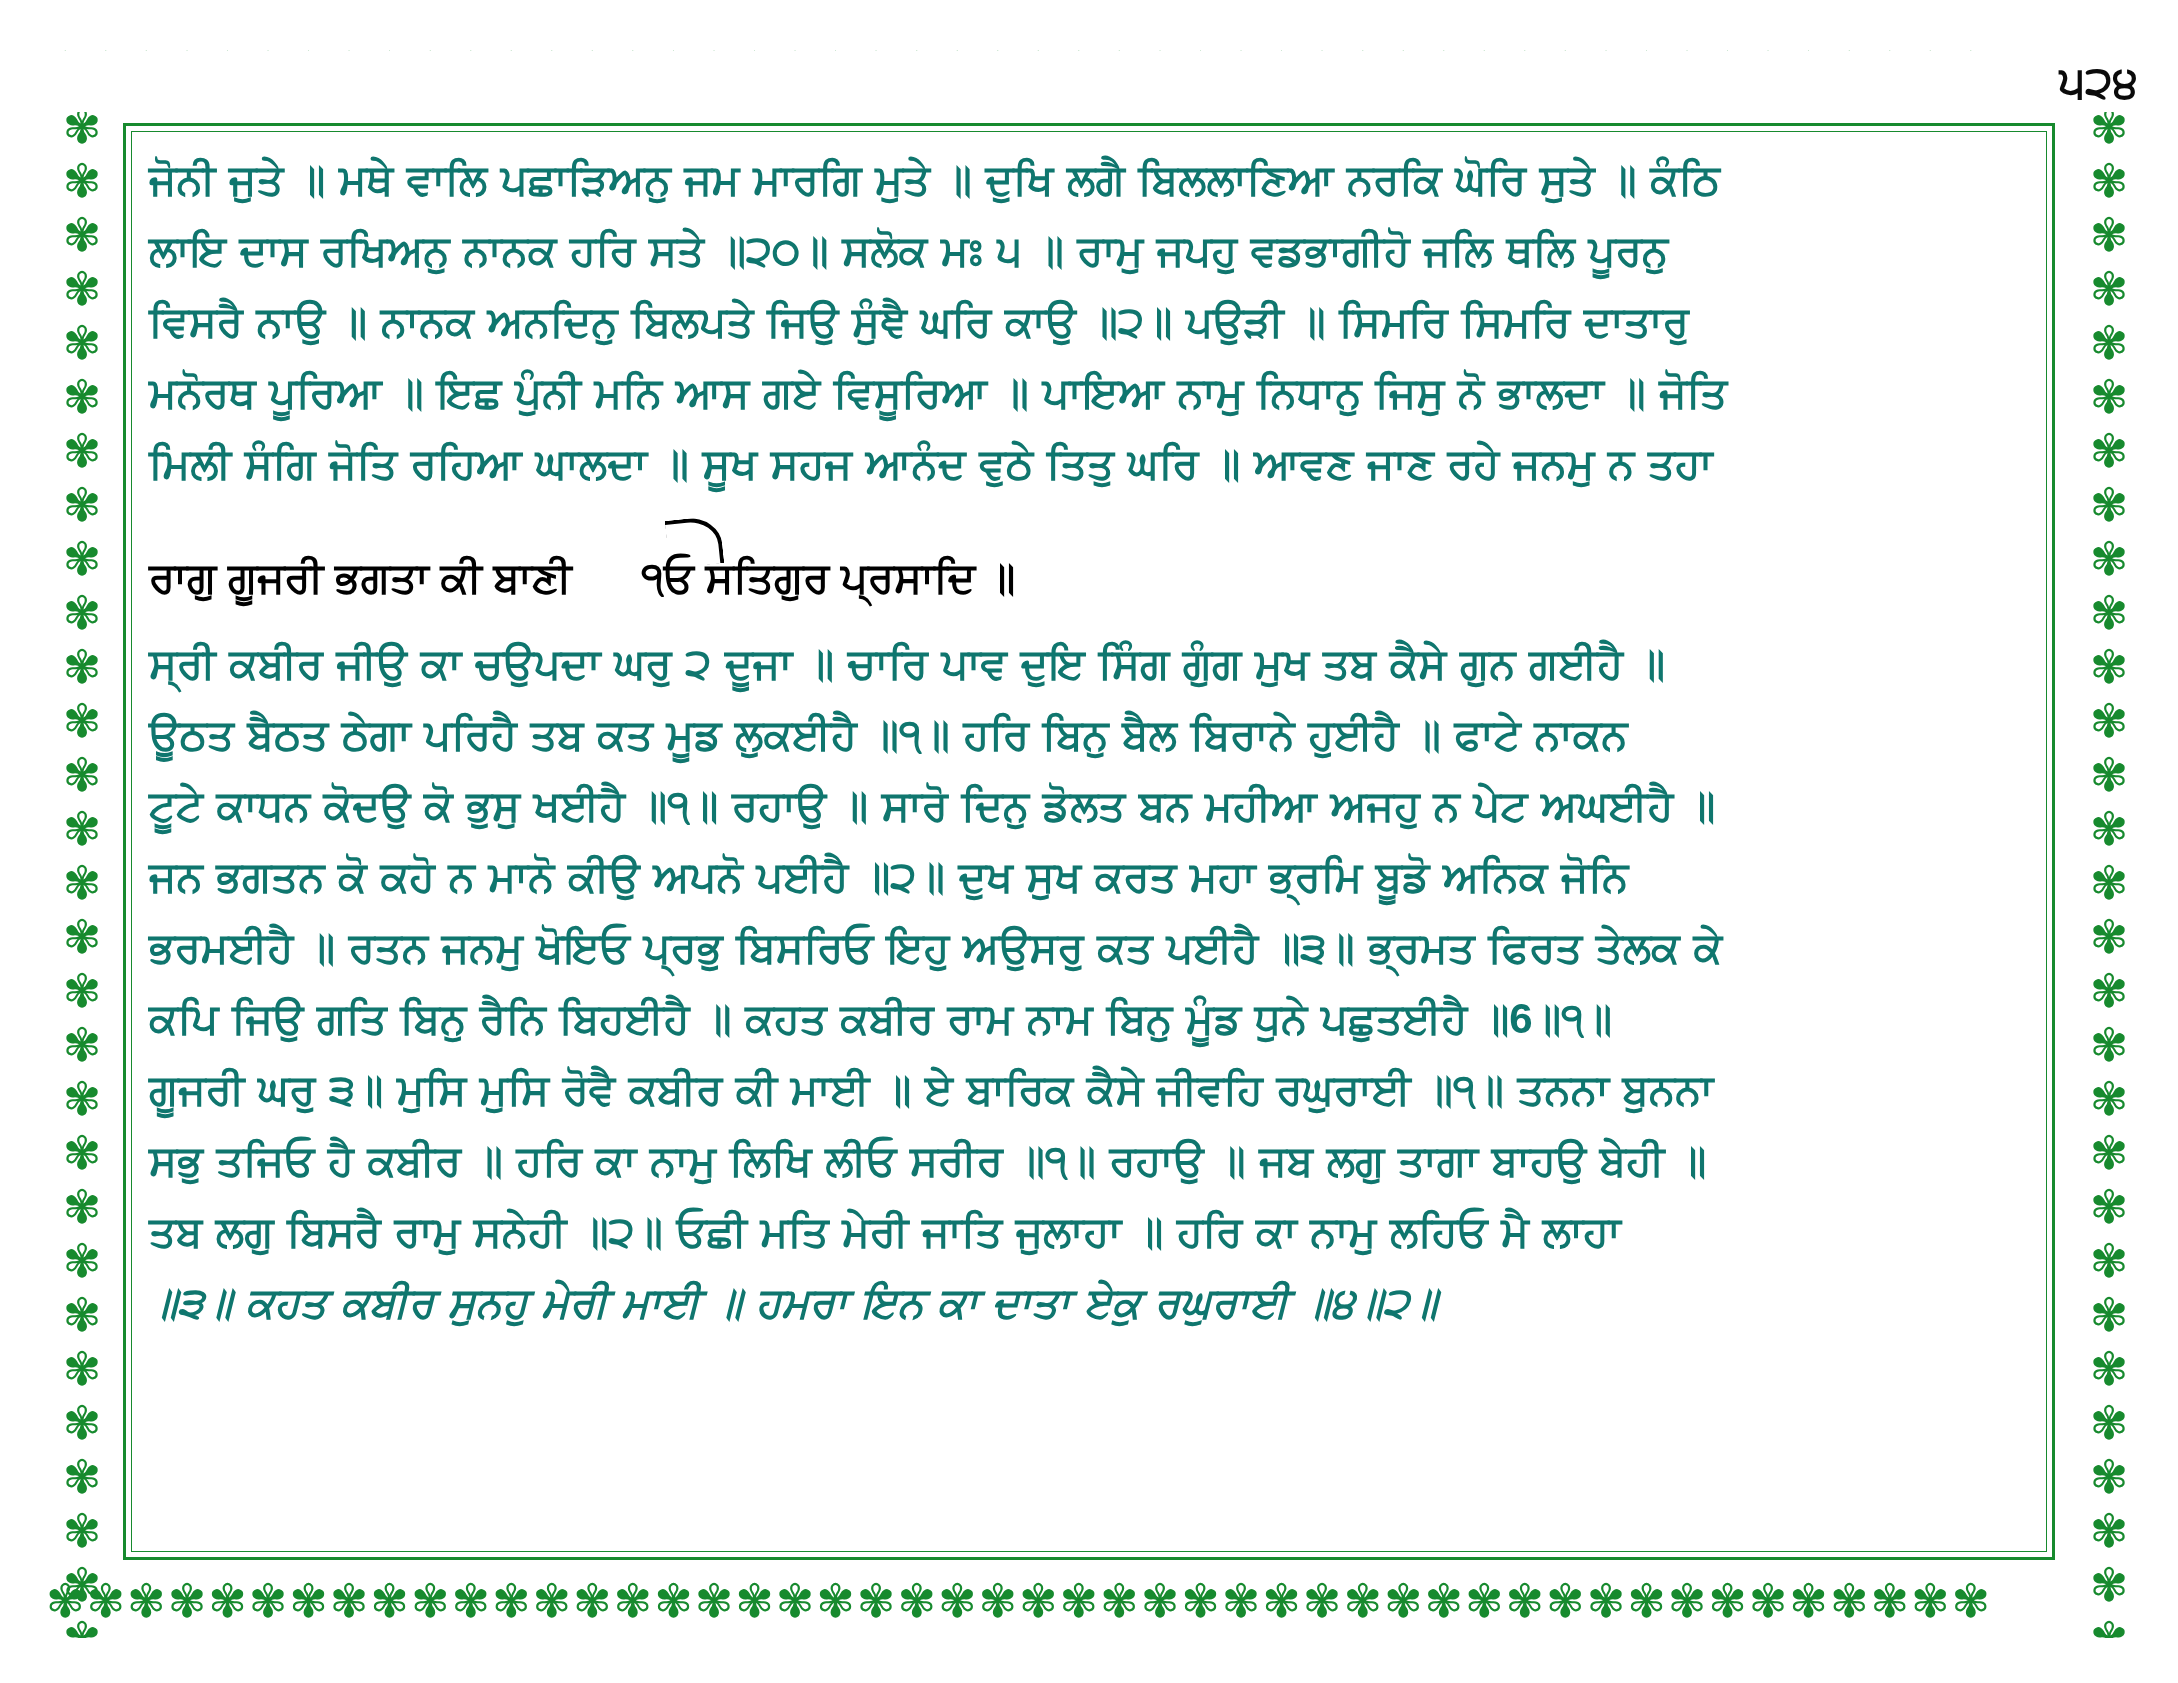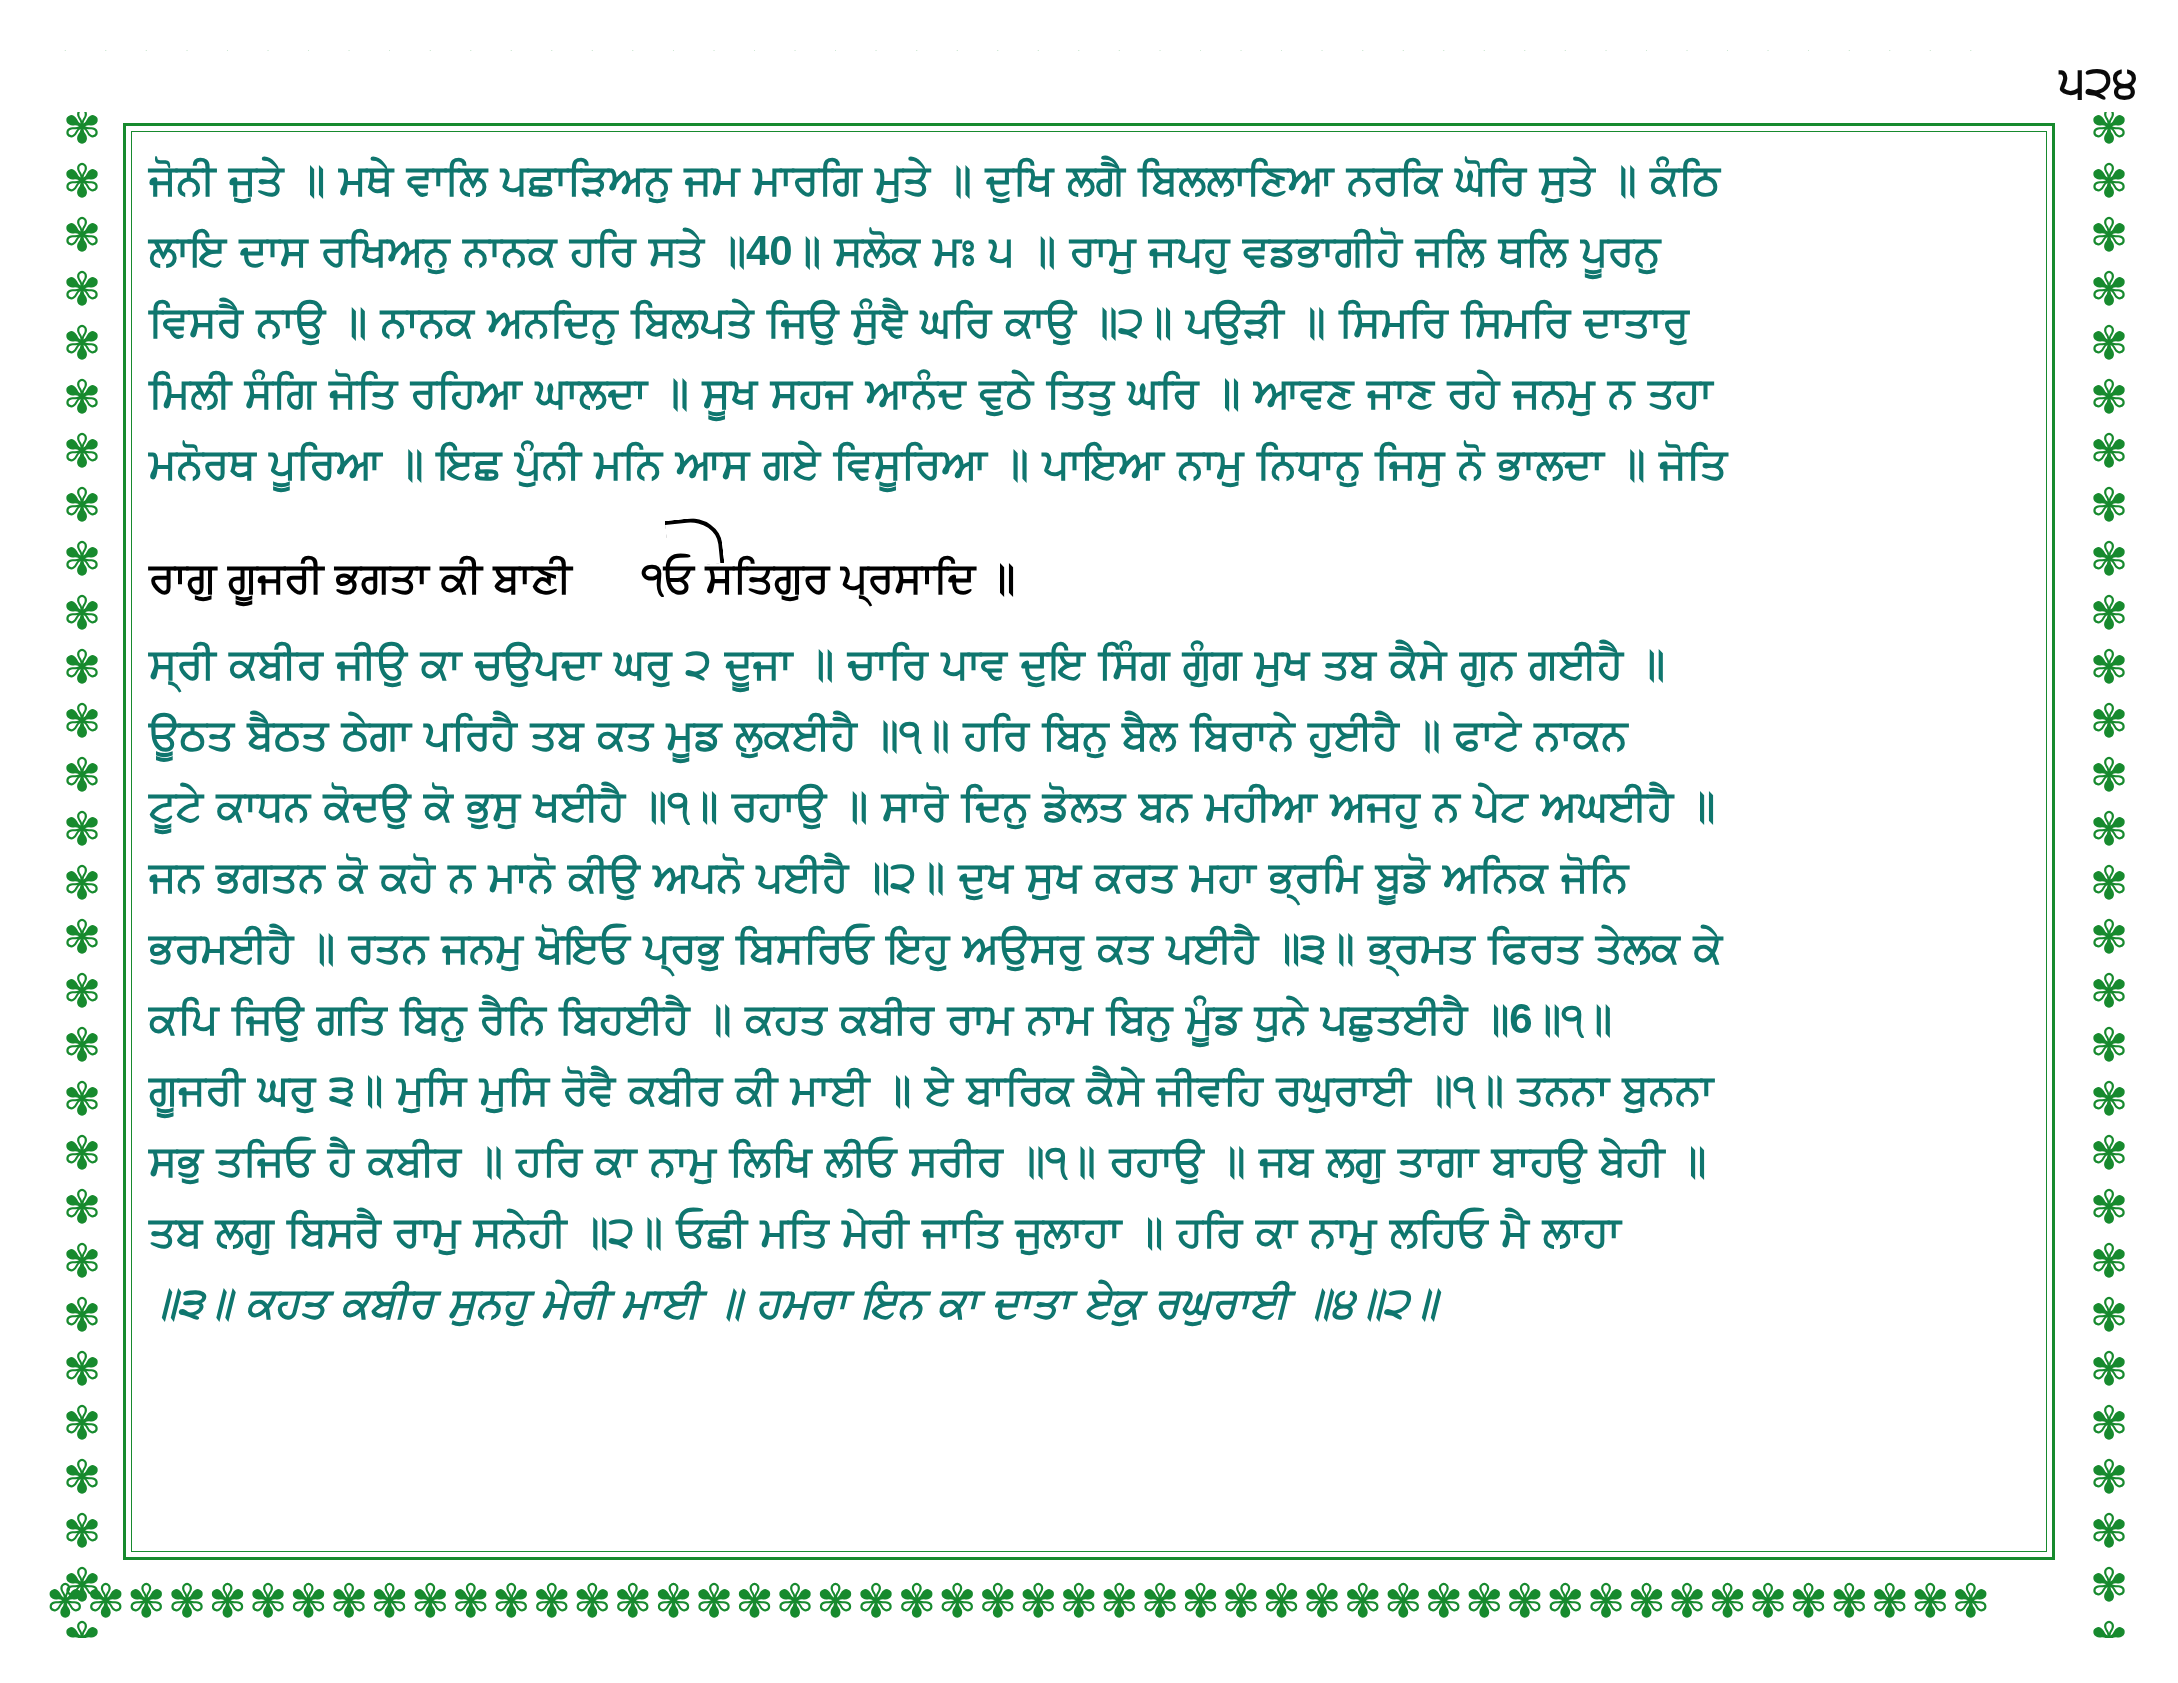--- a/index.html
+++ b/index.html
@@ -184,24 +184,24 @@
   </div>
 
   <div class="page-number">
     <span class="page-number-inner">੫੨੪</span>
   </div>
 
   <div class="content">
 
     <div class="verse-block">
       <div>ਜੋਨੀ ਜੁਤੇ ॥ ਮਥੇ ਵਾਲਿ ਪਛਾੜਿਅਨੁ ਜਮ ਮਾਰਗਿ ਮੁਤੇ ॥ ਦੁਖਿ ਲਗੈ ਬਿਲਲਾਣਿਆ ਨਰਕਿ ਘੋਰਿ ਸੁਤੇ ॥ ਕੰਠਿ</div>
-      <div>ਲਾਇ ਦਾਸ ਰਖਿਅਨੁ ਨਾਨਕ ਹਰਿ ਸਤੇ ॥40॥ ਸਲੋਕ ਮਃ ੫ ॥ ਰਾਮੁ ਜਪਹੁ ਵਡਭਾਗੀਹੋ ਜਲਿ ਥਲਿ ਪੂਰਨੁ</div>
+      <div>ਲਾਇ ਦਾਸ ਰਖਿਅਨੁ ਨਾਨਕ ਹਰਿ ਸਤੇ ॥੨੦॥ ਸਲੋਕ ਮਃ ੫ ॥ ਰਾਮੁ ਜਪਹੁ ਵਡਭਾਗੀਹੋ ਜਲਿ ਥਲਿ ਪੂਰਨੁ</div>
       <div>ਵਿਸਰੈ ਨਾਉ ॥ ਨਾਨਕ ਅਨਦਿਨੁ ਬਿਲਪਤੇ ਜਿਉ ਸੁੰਞੈ ਘਰਿ ਕਾਉ ॥੨॥ ਪਉੜੀ ॥ ਸਿਮਰਿ ਸਿਮਰਿ ਦਾਤਾਰੁ</div>
+      <div>ਮਨੋਰਥ ਪੂਰਿਆ ॥ ਇਛ ਪੁੰਨੀ ਮਨਿ ਆਸ ਗਏ ਵਿਸੂਰਿਆ ॥ ਪਾਇਆ ਨਾਮੁ ਨਿਧਾਨੁ ਜਿਸੁ ਨੋ ਭਾਲਦਾ ॥ ਜੋਤਿ</div>
       <div>ਮਿਲੀ ਸੰਗਿ ਜੋਤਿ ਰਹਿਆ ਘਾਲਦਾ ॥ ਸੂਖ ਸਹਜ ਆਨੰਦ ਵੁਠੇ ਤਿਤੁ ਘਰਿ ॥ ਆਵਣ ਜਾਣ ਰਹੇ ਜਨਮੁ ਨ ਤਹਾ</div>
-      <div>ਮਨੋਰਥ ਪੂਰਿਆ ॥ ਇਛ ਪੁੰਨੀ ਮਨਿ ਆਸ ਗਏ ਵਿਸੂਰਿਆ ॥ ਪਾਇਆ ਨਾਮੁ ਨਿਧਾਨੁ ਜਿਸੁ ਨੋ ਭਾਲਦਾ ॥ ਜੋਤਿ</div>
     </div>
 
     <div class="raag-heading">
       <span>ਰਾਗੁ ਗੂਜਰੀ ਭਗਤਾ ਕੀ ਬਾਣੀ</span>
       <span class="gap"></span>
       <span class="ik-onkar-wrap">
         <span class="ik-onkar-arc"></span>
         <span>੧ਓ ਸਤਿਗੁਰ ਪ੍ਰਸਾਦਿ ॥</span>
       </span>
     </div>

